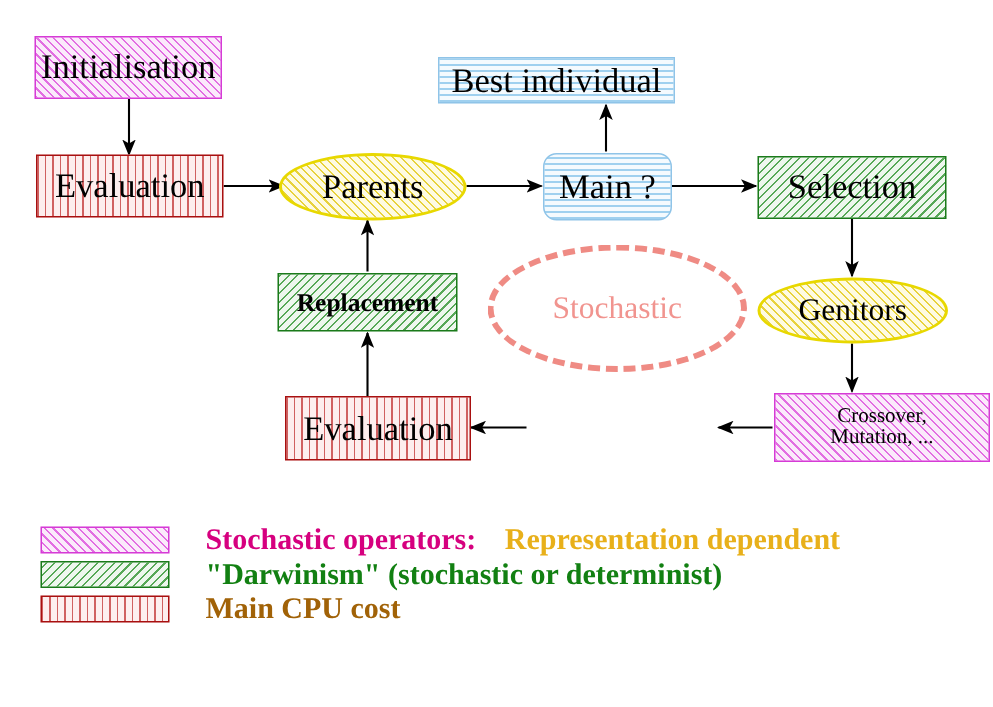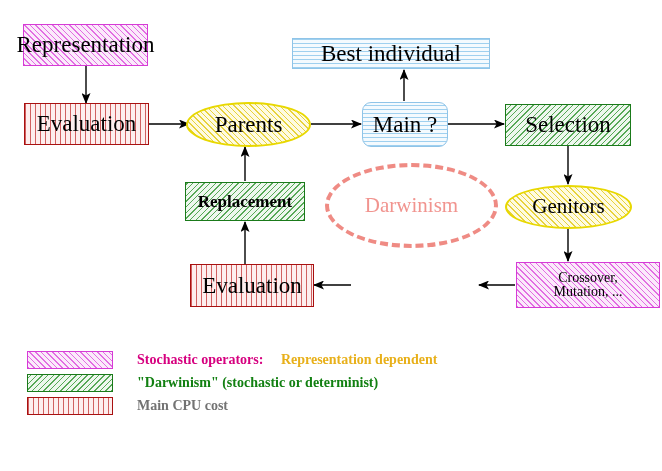--- a/index.html
+++ b/index.html
@@ -51,21 +51,21 @@
   .fill-dashed-salmon{
     border:4px dashed #ef8b84;
     background:transparent;
     color:#f1948f;
   }
 
   
   #legend{position:absolute;left:0;top:338px;width:662px;height:120px;}
   .legend-row{position:absolute;left:27px;height:22px;display:flex;align-items:center;}
   .swatch{width:86px;height:18px;box-sizing:border-box;flex:0 0 auto;}
-  .legend-text{margin-left:24px;font-size:14px;font-weight:bold;white-space:nowrap;}
+  .legend-text{margin-left:24px;font-size:20px;font-weight:bold;white-space:nowrap;}
   .legend-text .alt{font-weight:bold;}
 
   .ftxt-23{font-size:23px;}
   .ftxt-21{font-size:21px;}
   .ftxt-17{font-size:17px;font-weight:bold;}
   .ftxt-14{font-size:14px;}
 </style>
 </head>
 <body>
 
@@ -97,49 +97,49 @@
 
       <line x1="515" y1="285" x2="479" y2="285"></line>
 
       <line x1="351" y1="285" x2="314" y2="285"></line>
 
       <line x1="245" y1="264" x2="245" y2="222"></line>
     </g>
   </svg>
 
   <div class="node box fill-magenta ftxt-23" style="left:23px;top:24px;width:125px;height:42px;">
-    <span>Representation</span>
+    <span>Initialisation</span>
   </div>
 
   <div class="node box fill-red ftxt-23" style="left:24px;top:103px;width:125px;height:42px;">
     <span>Evaluation</span>
   </div>
 
   <div class="node ellipse fill-yellow ftxt-23" style="left:186px;top:102px;width:125px;height:45px;">
     <span>Parents</span>
   </div>
 
-  <div class="node box fill-blue ftxt-23" style="left:292px;top:38px;width:198px;height:31px;align-items:center;">
+  <div class="node box fill-blue ftxt-23" style="left:292px;top:38px;width:158px;height:31px;align-items:center;">
     <span>Best individual</span>
   </div>
 
   <div class="node box rounded fill-blue ftxt-23" style="left:362px;top:102px;width:86px;height:45px;">
     <span>Main ?</span>
   </div>
 
   <div class="node box fill-green ftxt-23" style="left:505px;top:104px;width:126px;height:42px;">
     <span>Selection</span>
   </div>
 
   <div class="node box fill-green ftxt-17" style="left:185px;top:182px;width:120px;height:39px;">
     <span>Replacement</span>
   </div>
 
   <div class="node ellipse fill-dashed-salmon ftxt-21" style="left:325px;top:163px;width:173px;height:85px;">
-    <span>Darwinism</span>
+    <span>Stochastic</span>
   </div>
 
   <div class="node ellipse fill-yellow ftxt-21" style="left:505px;top:185px;width:127px;height:44px;">
     <span>Genitors</span>
   </div>
 
   <div class="node box fill-magenta ftxt-14" style="left:516px;top:262px;width:144px;height:46px;flex-direction:column;">
     <span>Crossover,</span>
     <span>Mutation, ...</span>
   </div>
@@ -159,19 +159,19 @@
       </div>
     </div>
 
     <div class="legend-row" style="top:34px;">
       <div class="swatch box fill-green"></div>
       <div class="legend-text" style="color:#128012;">"Darwinism" (stochastic or determinist)</div>
     </div>
 
     <div class="legend-row" style="top:57px;">
       <div class="swatch box fill-red"></div>
-      <div class="legend-text" style="color:#737373;">Main CPU cost</div>
+      <div class="legend-text" style="color:#a16207;">Main CPU cost</div>
     </div>
 
 
   </div>
 
 </div>
 
 </body></html>

